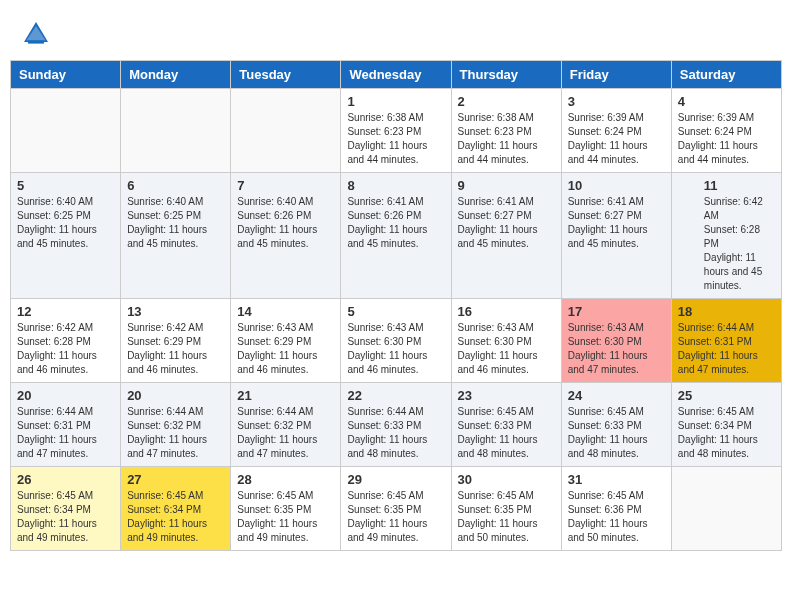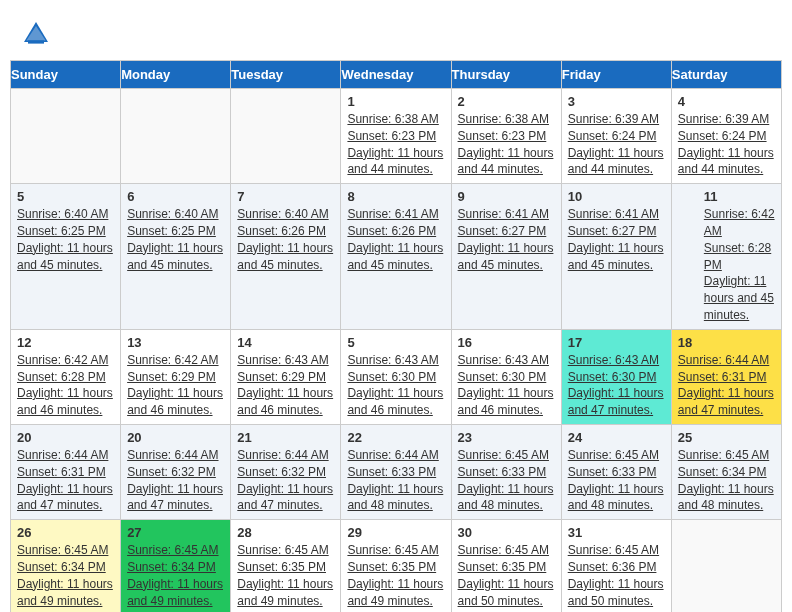--- a/index.html
+++ b/index.html
@@ -48,21 +48,21 @@
       width: 100%;
       border-collapse: collapse;
       margin-top: 4px;
     }
     .calendar th {
       background-color: #1a6bbf;
       color: #fff;
       font-size: 13px;
       font-weight: bold;
       text-align: left;
-      padding: 6px 0;
+      padding: 6px 8px;
       border: 1px solid #ccc;
     }
     .calendar td {
       border: 1px solid #ccc;
       vertical-align: top;
       padding: 5px 6px;
       font-size: 10.5px;
       color: #333;
       width: 110px;
       min-height: 80px;
@@ -73,24 +73,23 @@
     .calendar tr:nth-child(odd) td {
       background-color: #fff;
     }
     .day-num {
       font-size: 13px;
       font-weight: bold;
       display: block;
       margin-bottom: 2px;
     }
     .day-info {
-      font-size: 12px;
+      font-size: 10px;
       color: #333;
       line-height: 1.4;
-      text-decoration: underline;
     }
     .empty-cell {
       background-color: #f9f9f9 !important;
     }
   </style>
 </head>
 <body>
 
 <div class="header">
   <div class="logo">
@@ -140,35 +139,35 @@
         <td style="background-color: rgb(240, 244, 249);"><span class="day-num">9</span><span class="day-info">Sunrise: 6:41 AM<br>Sunset: 6:27 PM<br>Daylight: 11 hours and 45 minutes.</span></td>
         <td style="background-color: rgb(240, 244, 249);"><span class="day-num">10</span><span class="day-info">Sunrise: 6:41 AM<br>Sunset: 6:27 PM<br>Daylight: 11 hours and 45 minutes.</span></td>
         <td style="background-color: rgb(240, 244, 249); padding-left: 32px;"><span class="day-num">11</span><span class="day-info">Sunrise: 6:42 AM<br>Sunset: 6:28 PM<br>Daylight: 11 hours and 45 minutes.</span></td>
       </tr>
       <tr>
         <td style="background-color: rgb(255, 255, 255);"><span class="day-num">12</span><span class="day-info">Sunrise: 6:42 AM<br>Sunset: 6:28 PM<br>Daylight: 11 hours and 46 minutes.</span></td>
         <td style="background-color: rgb(255, 255, 255);"><span class="day-num">13</span><span class="day-info">Sunrise: 6:42 AM<br>Sunset: 6:29 PM<br>Daylight: 11 hours and 46 minutes.</span></td>
         <td style="background-color: rgb(255, 255, 255);"><span class="day-num">14</span><span class="day-info">Sunrise: 6:43 AM<br>Sunset: 6:29 PM<br>Daylight: 11 hours and 46 minutes.</span></td>
         <td style="background-color: rgb(255, 255, 255);"><span class="day-num">5</span><span class="day-info">Sunrise: 6:43 AM<br>Sunset: 6:30 PM<br>Daylight: 11 hours and 46 minutes.</span></td>
         <td style="background-color: rgb(255, 255, 255);"><span class="day-num">16</span><span class="day-info">Sunrise: 6:43 AM<br>Sunset: 6:30 PM<br>Daylight: 11 hours and 46 minutes.</span></td>
-        <td style="background-color: #5eead4;"><span class="day-num">17</span><span class="day-info">Sunrise: 6:43 AM<br>Sunset: 6:30 PM<br>Daylight: 11 hours and 47 minutes.</span></td>
-        <td style="background-color: #fde047;"><span class="day-num">18</span><span class="day-info">Sunrise: 6:44 AM<br>Sunset: 6:31 PM<br>Daylight: 11 hours and 47 minutes.</span></td>
+        <td style="background-color: #fca5a5;"><span class="day-num">17</span><span class="day-info">Sunrise: 6:43 AM<br>Sunset: 6:30 PM<br>Daylight: 11 hours and 47 minutes.</span></td>
+        <td style="background-color: #eab308;"><span class="day-num">18</span><span class="day-info">Sunrise: 6:44 AM<br>Sunset: 6:31 PM<br>Daylight: 11 hours and 47 minutes.</span></td>
       </tr>
       <tr>
         <td style="background-color: rgb(240, 244, 249);"><span class="day-num">20</span><span class="day-info">Sunrise: 6:44 AM<br>Sunset: 6:31 PM<br>Daylight: 11 hours and 47 minutes.</span></td>
         <td style="background-color: rgb(240, 244, 249);"><span class="day-num">20</span><span class="day-info">Sunrise: 6:44 AM<br>Sunset: 6:32 PM<br>Daylight: 11 hours and 47 minutes.</span></td>
         <td style="background-color: rgb(240, 244, 249);"><span class="day-num">21</span><span class="day-info">Sunrise: 6:44 AM<br>Sunset: 6:32 PM<br>Daylight: 11 hours and 47 minutes.</span></td>
         <td style="background-color: rgb(240, 244, 249);"><span class="day-num">22</span><span class="day-info">Sunrise: 6:44 AM<br>Sunset: 6:33 PM<br>Daylight: 11 hours and 48 minutes.</span></td>
         <td style="background-color: rgb(240, 244, 249);"><span class="day-num">23</span><span class="day-info">Sunrise: 6:45 AM<br>Sunset: 6:33 PM<br>Daylight: 11 hours and 48 minutes.</span></td>
         <td style="background-color: rgb(240, 244, 249);"><span class="day-num">24</span><span class="day-info">Sunrise: 6:45 AM<br>Sunset: 6:33 PM<br>Daylight: 11 hours and 48 minutes.</span></td>
         <td style="background-color: rgb(240, 244, 249);"><span class="day-num">25</span><span class="day-info">Sunrise: 6:45 AM<br>Sunset: 6:34 PM<br>Daylight: 11 hours and 48 minutes.</span></td>
       </tr>
       <tr>
         <td style="background-color: #fef9c3;"><span class="day-num">26</span><span class="day-info">Sunrise: 6:45 AM<br>Sunset: 6:34 PM<br>Daylight: 11 hours and 49 minutes.</span></td>
-        <td style="background-color: #22c55e;"><span class="day-num">27</span><span class="day-info">Sunrise: 6:45 AM<br>Sunset: 6:34 PM<br>Daylight: 11 hours and 49 minutes.</span></td>
+        <td style="background-color: #fde047;"><span class="day-num">27</span><span class="day-info">Sunrise: 6:45 AM<br>Sunset: 6:34 PM<br>Daylight: 11 hours and 49 minutes.</span></td>
         <td style="background-color: rgb(255, 255, 255);"><span class="day-num">28</span><span class="day-info">Sunrise: 6:45 AM<br>Sunset: 6:35 PM<br>Daylight: 11 hours and 49 minutes.</span></td>
         <td style="background-color: rgb(255, 255, 255);"><span class="day-num">29</span><span class="day-info">Sunrise: 6:45 AM<br>Sunset: 6:35 PM<br>Daylight: 11 hours and 49 minutes.</span></td>
         <td style="background-color: rgb(255, 255, 255);"><span class="day-num">30</span><span class="day-info">Sunrise: 6:45 AM<br>Sunset: 6:35 PM<br>Daylight: 11 hours and 50 minutes.</span></td>
         <td style="background-color: rgb(255, 255, 255);"><span class="day-num">31</span><span class="day-info">Sunrise: 6:45 AM<br>Sunset: 6:36 PM<br>Daylight: 11 hours and 50 minutes.</span></td>
         <td class="empty-cell" style="background-color: rgb(249, 249, 249);"></td>
       </tr>
     </tbody>
 </table>
 
 </body></html>

